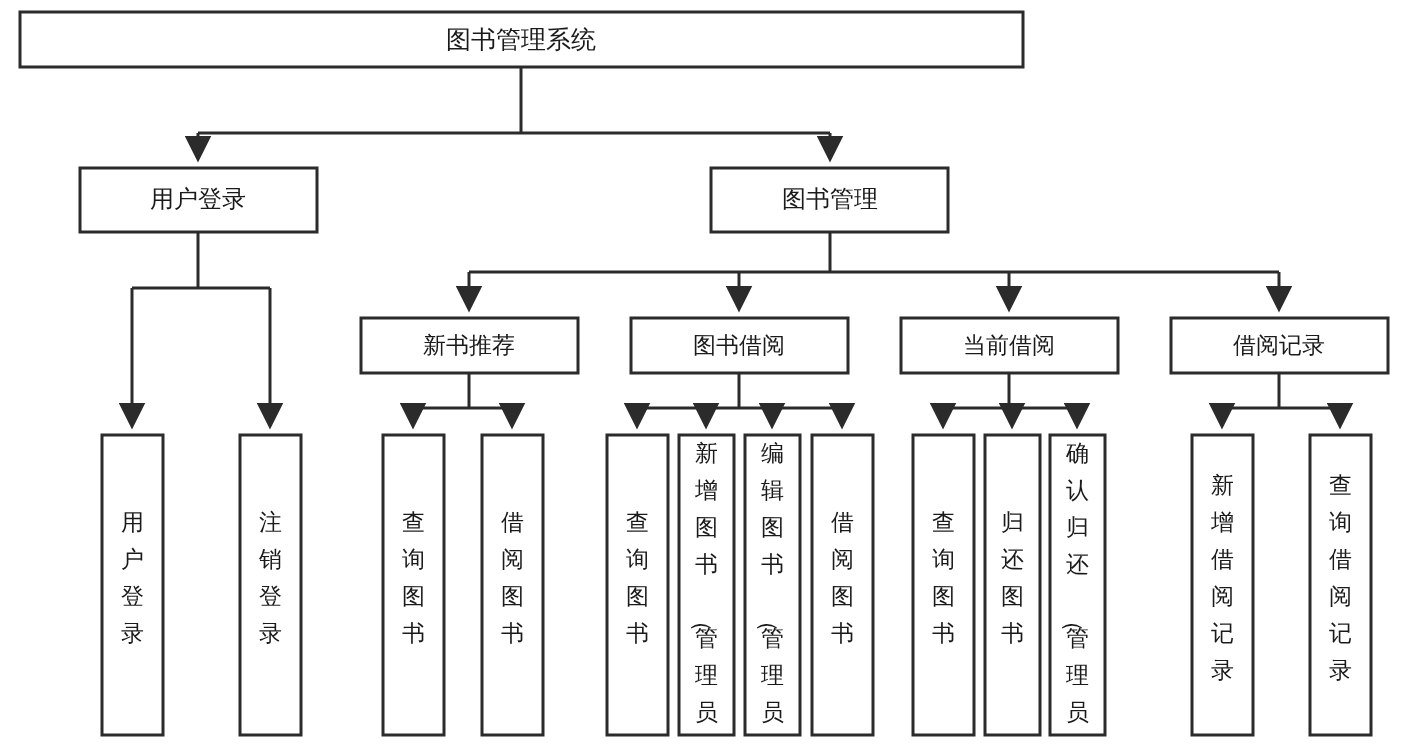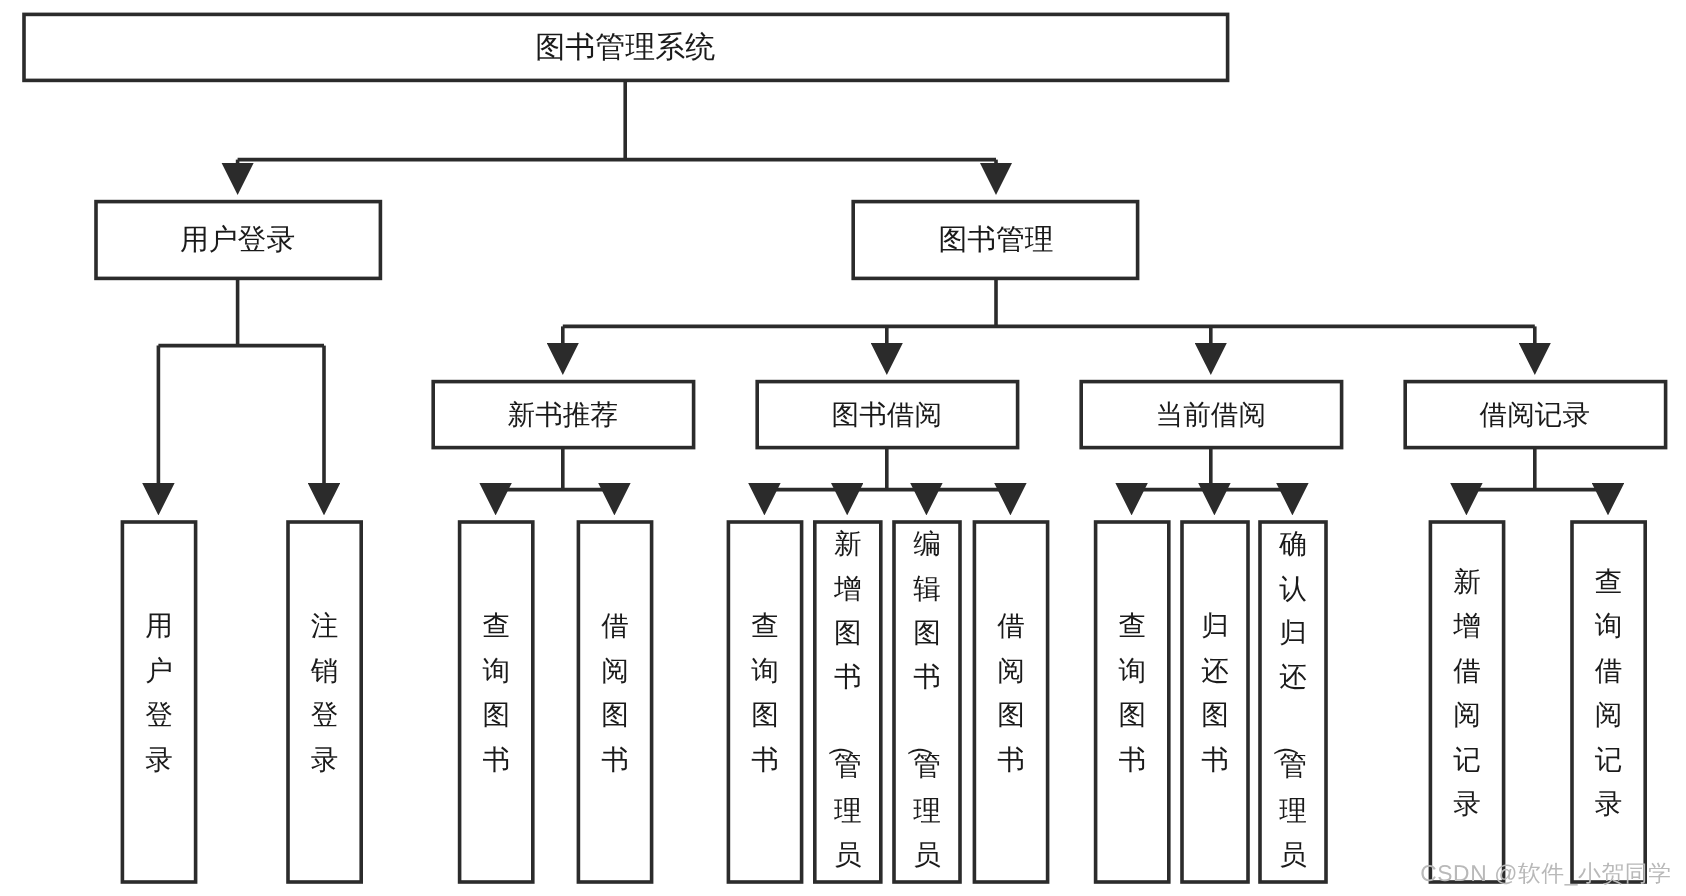--- a/index.html
+++ b/index.html
@@ -203,14 +203,13 @@
           <text class="leaf-label" x="1222.5" y="492.5"><tspan x="1222.5" dy="0">新</tspan><tspan x="1222.5" dy="37">增</tspan><tspan x="1222.5" dy="37">借</tspan><tspan x="1222.5" dy="37">阅</tspan><tspan x="1222.5" dy="37">记</tspan><tspan x="1222.5" dy="37">录</tspan></text>
         </g>
         <g>
           <rect class="node-box" x="1310" y="435" width="61" height="300"></rect>
           <text class="leaf-label" x="1340.5" y="492.5"><tspan x="1340.5" dy="0">查</tspan><tspan x="1340.5" dy="37">询</tspan><tspan x="1340.5" dy="37">借</tspan><tspan x="1340.5" dy="37">阅</tspan><tspan x="1340.5" dy="37">记</tspan><tspan x="1340.5" dy="37">录</tspan></text>
         </g>
       </g>
 
   </svg>
 
-  <div class="watermark">CSDN @软件_小贺同学</div>
 </div>
 
 </body></html>

